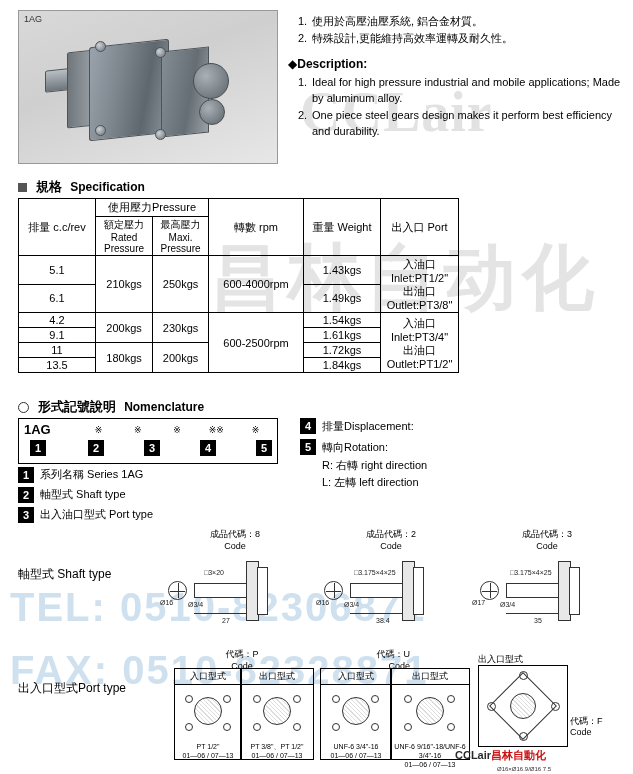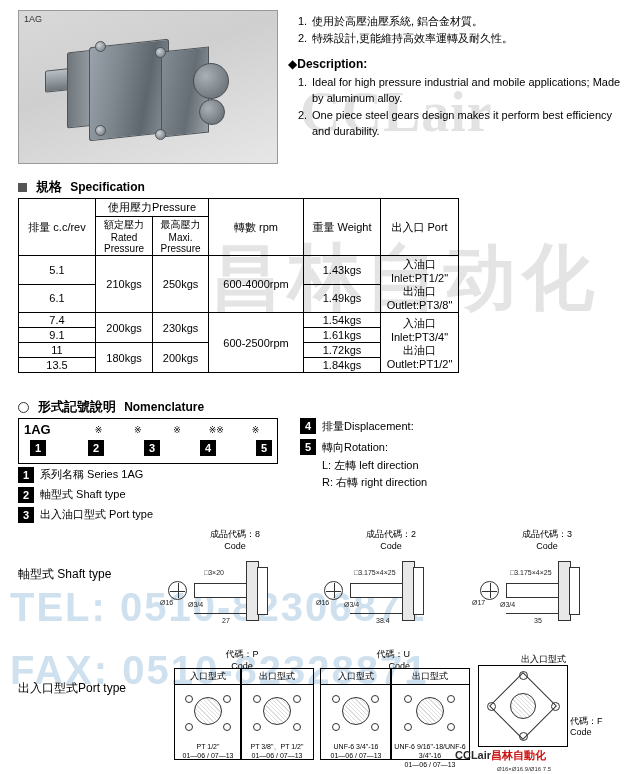--- a/index.html
+++ b/index.html
@@ -211,21 +211,21 @@
       <div>出油口</div>
       <div>Outlet:PT3/8"</div>
     </td>
   </tr>
   <tr>
     <td>6.1</td>
     <td>1.49kgs</td>
   </tr>
 
   <tr>
-    <td>7.4</td>
+    <td>4.2</td>
     <td rowspan="2">200kgs</td>
     <td rowspan="2">230kgs</td>
     <td rowspan="4">600-2500rpm</td>
     <td>1.54kgs</td>
     <td rowspan="4">
       <div>入油口</div>
       <div>Inlet:PT3/4"</div>
       <div>出油口</div>
       <div>Outlet:PT1/2"</div>
     </td>
@@ -293,22 +293,22 @@
 
 <div class="nom-right">
   <div class="row">
     <span class="numbox">4</span>
     <span>排量Displacement:</span>
   </div>
   <div class="row" style="margin-top:4px;">
     <span class="numbox">5</span>
     <span>轉向Rotation:</span>
   </div>
+  <div class="indent">R: 右轉 right direction</div>
   <div class="indent">L: 左轉 left direction</div>
-  <div class="indent">R: 右轉 right direction</div>
 </div>
 
 <div class="label-left" style="left:18px;top:566px;">軸型式 Shaft type</div>
 
 <div class="shaft-panel">
 
   <div class="shaft-item" style="left:0;top:0;">
     <div class="code-lbl">成品代碼：8</div>
     <div class="code-lbl">Code</div>
     <div class="shaft-draw">
@@ -413,21 +413,21 @@
     <div class="pf-circ"></div>
     <div class="pf-bolt" style="left:13px;top:10px;"></div>
     <div class="pf-bolt" style="left:56px;top:10px;"></div>
     <div class="pf-bolt" style="left:13px;top:38px;"></div>
     <div class="pf-bolt" style="left:56px;top:38px;"></div>
   </div>
   <div class="pf-cap">UNF-6 9/16"-18/UNF-6 3/4"-16</div>
   <div class="pf-cap">01—06 / 07—13</div>
 </div>
 
-<div style="position:absolute;left:478px;top:653px;width:88px;text-align:right;font-size:9px;">出入口型式</div>
+<div style="position:absolute;left:478px;top:653px;width:88px;text-align:left;font-size:9px;">出入口型式</div>
 <div class="diamond-box">
   <div class="diamond"></div>
   <div class="d-c"></div>
   <div class="d-b" style="left:8px;top:36px;"></div>
   <div class="d-b" style="left:72px;top:36px;"></div>
   <div class="d-b" style="left:40px;top:5px;"></div>
   <div class="d-b" style="left:40px;top:66px;"></div>
 </div>
 <div style="position:absolute;left:570px;top:716px;font-size:9px;line-height:1.2;">
   <div>代碼：F</div>

